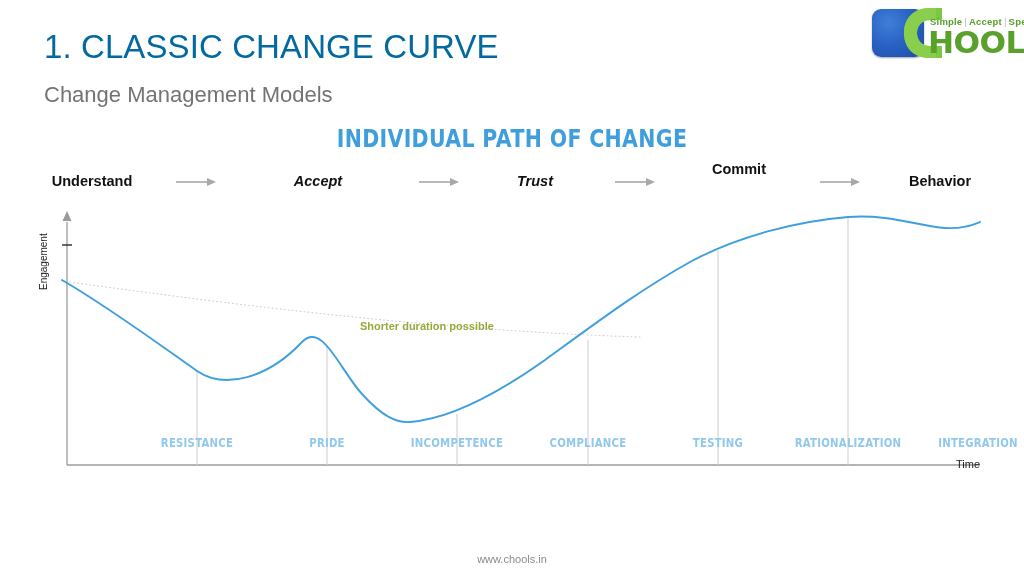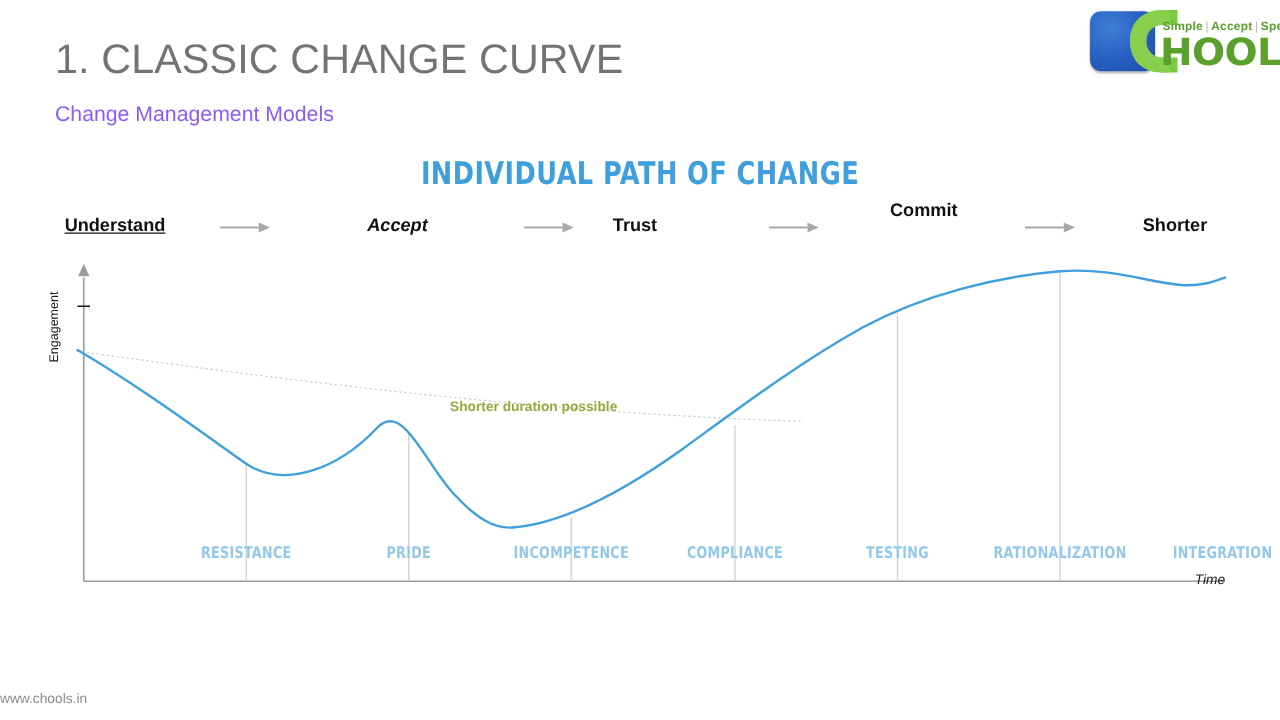--- a/index.html
+++ b/index.html
@@ -17,30 +17,30 @@
   }
 
   
   #slide-title {
     position: absolute;
     left: 44px;
     top: 28px;
     font-size: 33px;
     font-weight: 400;
     letter-spacing: 0.1px;
-    color: #737373;
+    color: #0369a1;
     white-space: nowrap;
   }
   #slide-subtitle {
     position: absolute;
     left: 44px;
     top: 82px;
-    font-size: 17px;
+    font-size: 22px;
     font-weight: 400;
-    color: #8b5cf6;
+    color: #737373;
     white-space: nowrap;
   }
 
   
   #logo {
     position: absolute;
     left: 872px;
     top: 5px;
     width: 146px;
     height: 56px;
@@ -154,21 +154,20 @@
   #x-axis-label {
     position: absolute;
     left: 955px;
     top: 458px;
     width: 26px;
     font-size: 11px;
     color: #1a1a1a;
     line-height: 13px;
     word-break: break-all;
     text-align: center;
-    font-style: italic;
   }
 
   
   #annotation {
     position: absolute;
     left: 360px;
     top: 320px;
     font-size: 11px;
     font-weight: 700;
     color: #9aa83b;
@@ -188,21 +187,21 @@
     letter-spacing: 0.3px;
     white-space: nowrap;
   }
 
   
   #footer {
     position: absolute;
     left: 0;
     right: 0;
     top: 553px;
-    text-align: left;
+    text-align: center;
     font-size: 11px;
     color: #8a8a8a;
   }
 </style>
 </head>
 <body>
 
 <div id="slide-title">1. CLASSIC CHANGE CURVE</div>
 <div id="slide-subtitle">Change Management Models</div>
 
@@ -213,45 +212,45 @@
              C22 40 17 34 17 27 C17 20 22 14 30 14 L42 14 L42 2 Z" fill="#7ac943"></path>
     <path d="M30 2 C14 2 4 12 4 27 C4 42 14 52 30 52 L36 52 L36 40 L30 40
              C22 40 17 34 17 27 C17 20 22 14 30 14 L36 14 L36 2 Z" fill="#8cd04f" opacity="0.85"></path>
   </svg>
   <div id="logo-tag"><span>Simple</span><span class="sep">|</span><span>Accept</span><span class="sep">|</span><span>Speed</span></div>
   <div id="logo-word">HOOLS</div>
 </div>
 
 <div id="chart-heading">INDIVIDUAL PATH OF CHANGE</div>
 
-<div class="stage-label" style="left:24px; top:172px; width:136px;text-decoration:underline;">Understand</div>
+<div class="stage-label" style="left:24px; top:172px; width:136px;">Understand</div>
 <svg class="stage-arrow" style="left:176px;" viewBox="0 0 40 12">
   <line x1="0" y1="6" x2="31" y2="6" stroke="#a8a8a8" stroke-width="1.6"></line>
   <polygon points="31,2 40,6 31,10" fill="#a8a8a8"></polygon>
 </svg>
 
 <div class="stage-label" style="left:258px; top:172px; width:120px;font-style:italic;">Accept</div>
 <svg class="stage-arrow" style="left:419px;" viewBox="0 0 40 12">
   <line x1="0" y1="6" x2="31" y2="6" stroke="#a8a8a8" stroke-width="1.6"></line>
   <polygon points="31,2 40,6 31,10" fill="#a8a8a8"></polygon>
 </svg>
 
-<div class="stage-label" style="left:485px; top:172px; width:46px;">Trust</div>
+<div class="stage-label" style="left:512px; top:172px; width:46px;font-style:italic;">Trust</div>
 <svg class="stage-arrow" style="left:615px;" viewBox="0 0 40 12">
   <line x1="0" y1="6" x2="31" y2="6" stroke="#a8a8a8" stroke-width="1.6"></line>
   <polygon points="31,2 40,6 31,10" fill="#a8a8a8"></polygon>
 </svg>
 
 <div class="stage-label" style="left:679px; top:160px; width:120px;">Commit</div>
 <svg class="stage-arrow" style="left:820px;" viewBox="0 0 40 12">
   <line x1="0" y1="6" x2="31" y2="6" stroke="#a8a8a8" stroke-width="1.6"></line>
   <polygon points="31,2 40,6 31,10" fill="#a8a8a8"></polygon>
 </svg>
 
-<div class="stage-label" style="left:880px; top:172px; width:120px;">Shorter</div>
+<div class="stage-label" style="left:880px; top:172px; width:120px;">Behavior</div>
 
 <svg id="plot" viewBox="0 0 1024 576">
 
   <line x1="67" y1="222" x2="67" y2="465" stroke="#9b9b9b" stroke-width="1.3"></line>
   <polygon points="62.5,221 67,211 71.5,221" fill="#9b9b9b"></polygon>
   <line x1="62" y1="245" x2="72" y2="245" stroke="#1a1a1a" stroke-width="1.3"></line>
 
   <line x1="67" y1="465" x2="980" y2="465" stroke="#9b9b9b" stroke-width="1.3"></line>
 
   <line x1="197" y1="371" x2="197" y2="465" stroke="#d2d2d2" stroke-width="1.1"></line>

